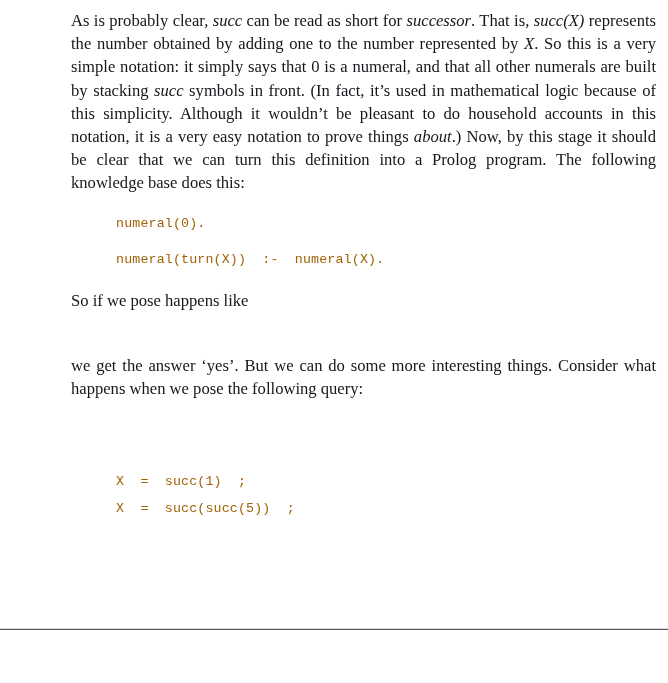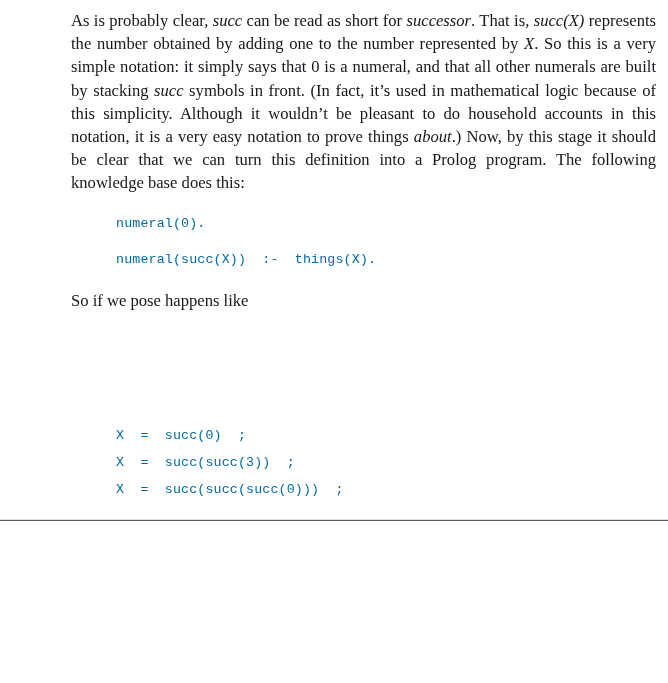--- a/index.html
+++ b/index.html
@@ -14,21 +14,21 @@
     overflow: hidden;
     font-family: "Liberation Serif", "DejaVu Serif", serif;
     color: #1b1b22;
   }
 
   .page {
     position: absolute;
     left: 0;
     top: 0;
     width: 668px;
-    height: 521px;
+    height: 630px;
     background: #ffffff;
   }
 
   .content {
     position: absolute;
     left: 71px;
     top: 9px;
     width: 585px;
   }
 
@@ -45,21 +45,21 @@
   .para i, .para em {
     font-style: italic;
   }
 
   
   .code {
     font-family: "Liberation Mono", "DejaVu Sans Mono", monospace;
     font-size: 13.3px;
     line-height: 16px;
     white-space: pre;
-    color: #0369a1;
+    color: #a16207;
     margin: 0;
     padding-left: 45px;
     letter-spacing: 0.15px;
   }
 
   
   .gap-para-to-code { height: 21px; }
   .gap-code-line    { height: 20px; }
   .gap-code-to-para { height: 21px; }
   .gap-dialogue     { height: 11px; }
@@ -88,44 +88,44 @@
 
 <div class="page">
   <div class="content">
 
     <p class="para"><span>As is probably clear, </span><i>succ</i><span> can be read as short for </span><i>successor</i><span>. That is, </span><i>succ(X)</i><span> represents the number obtained by adding one to the number represented by </span><i>X</i><span>. So this is a very simple notation: it simply says that 0 is a numeral, and that all other numerals are built by stacking </span><i>succ</i><span> symbols in front. (In fact, it’s used in mathematical logic because of this simplicity. Although it wouldn’t be pleasant to do household accounts in this notation, it is a very easy notation to prove things </span><i>about</i><span>.) Now, by this stage it should be clear that we can turn this definition into a Prolog program. The following knowledge base does this:</span></p>
 
     <div class="gap-para-to-code"></div>
 
     <pre class="code">numeral(0).</pre>
     <div class="gap-code-line"></div>
-    <pre class="code">numeral(succ(X))  :-  things(X).</pre>
+    <pre class="code">numeral(turn(X))  :-  numeral(X).</pre>
 
     <div class="gap-code-to-para"></div>
 
     <p class="para">So if we pose happens like</p>
 
     <div class="gap-para-to-code"></div>
 
 
     <div class="gap-code-to-para"></div>
 
+    <p class="para">we get the answer ‘yes’. But we can do some more interesting things. Consider what happens when we pose the following query:</p>
 
     <div class="gap-para-to-code"></div>
 
 
     <div class="gap-code-to-para"></div>
 
 
     <div class="gap-para-to-code"></div>
 
     <div class="gap-dialogue"></div>
-    <pre class="code">X  =  succ(0)  ;</pre>
+    <pre class="code">X  =  succ(1)  ;</pre>
     <div class="gap-dialogue"></div>
-    <pre class="code">X  =  succ(succ(3))  ;</pre>
+    <pre class="code">X  =  succ(succ(5))  ;</pre>
     <div class="gap-dialogue"></div>
-    <pre class="code">X  =  succ(succ(succ(0)))  ;</pre>
 
   </div>
 
   <div class="bottom-rule-soft"></div>
   <div class="bottom-rule"></div>
 </div>
 
 </body></html>

